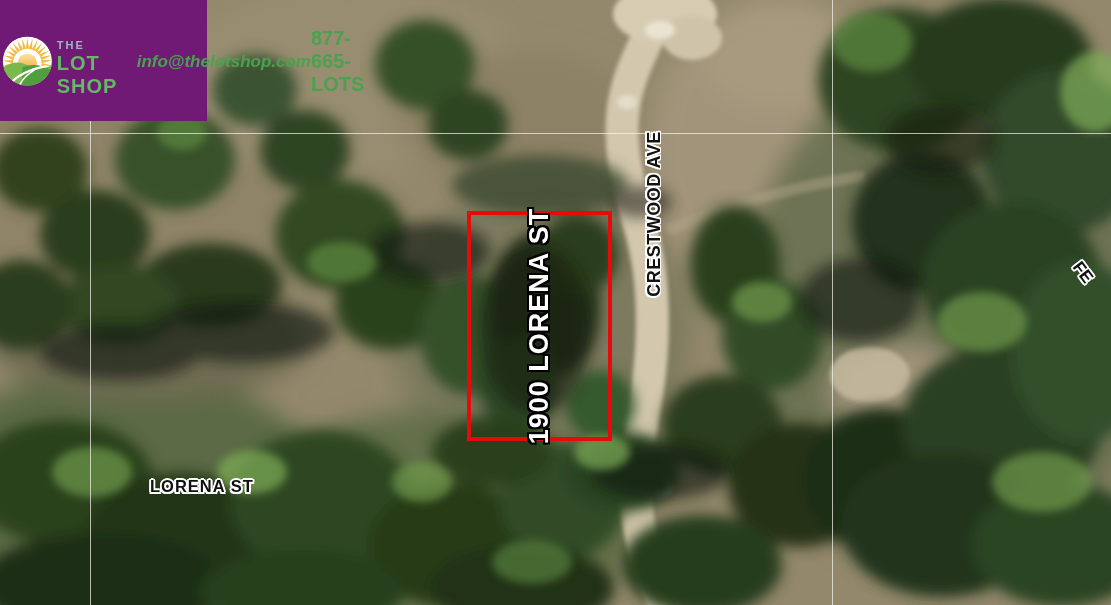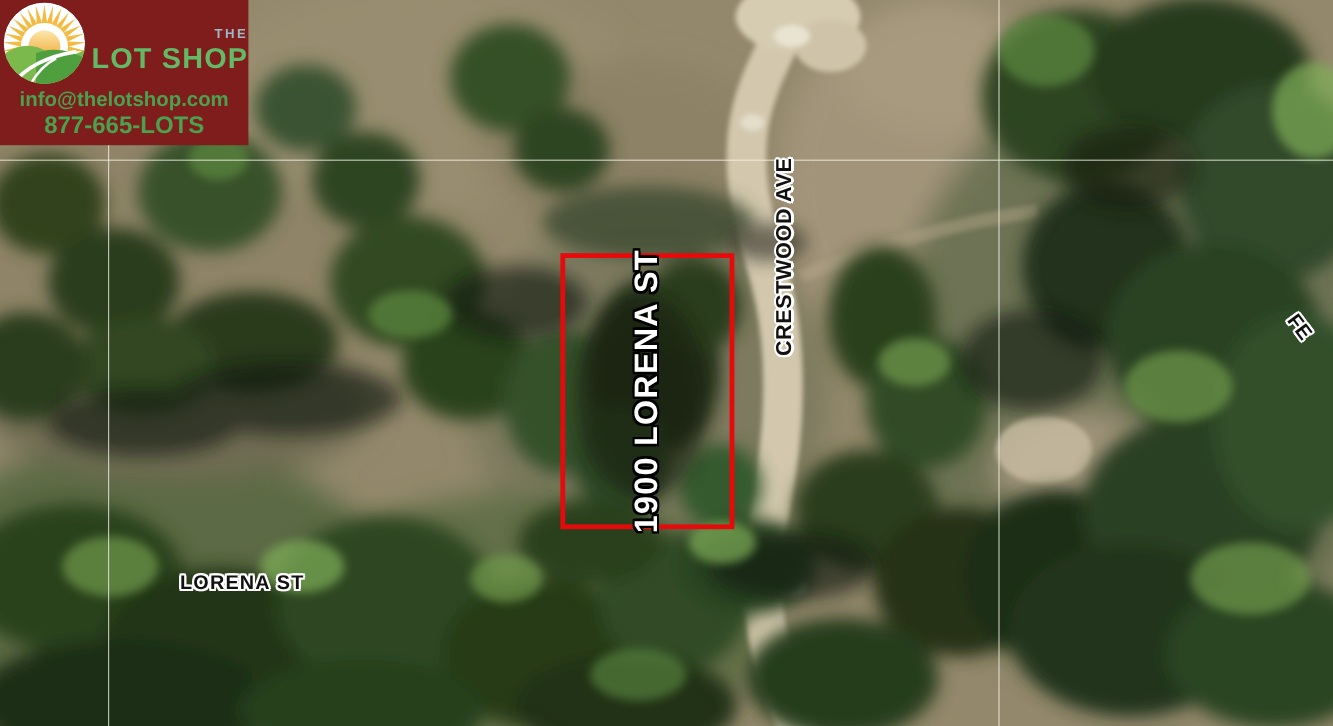--- a/index.html
+++ b/index.html
@@ -37,29 +37,29 @@
     left:654px;top:214px;font-size:18px;letter-spacing:0.5px;
     transform:translate(-50%,-50%) rotate(-90deg);
   }
   .street.lorena{left:133px;top:477px;font-size:16.5px;letter-spacing:1px;padding-left:17px;}
   .street.partial{
     left:1084px;top:258px;font-size:17px;
     transform:rotate(53deg);transform-origin:0 0;
   }
   
   .logo-box{
-    position:absolute;left:0;top:0;width:207px;height:121px;background:#7f1d1d;
-    z-index:10;display:flex;flex-direction:column;align-items:center;text-align:right;
+    position:absolute;left:0;top:0;width:207px;height:121px;background:#701a75;
+    z-index:10;display:flex;flex-direction:row;align-items:center;
   }
   .logo-row{display:flex;align-items:center;margin-top:1px;height:70px;}
   .sun{width:70px;height:70px;margin-left:2px;}
   .wordmark{display:flex;flex-direction:column;margin-left:4px;padding-top:14px;}
   .wordmark .the{font-size:11px;font-weight:bold;letter-spacing:2px;color:#9fb8c6;}
-  .wordmark .name{font-size:24px;font-weight:bold;letter-spacing:1px;color:#63b965;margin-top:1px;}
-  .contact-email{font-size:17px;font-weight:bold;color:#4aa24e;margin-top:2px;}
+  .wordmark .name{font-size:20px;font-weight:bold;letter-spacing:1px;color:#63b965;margin-top:1px;}
+  .contact-email{font-size:17px;font-weight:bold;color:#4aa24e;margin-top:2px;font-style:italic;}
   .contact-phone{font-size:20px;font-weight:bold;color:#4aa24e;margin-top:1px;}
 </style>
 </head>
 <body>
 
 <div class="screen">
 
   <svg class="terrain" viewBox="0 0 1111 605" preserveAspectRatio="none" aria-hidden="true">
     <defs>
       <filter id="b12" x="-40%" y="-40%" width="180%" height="180%">

